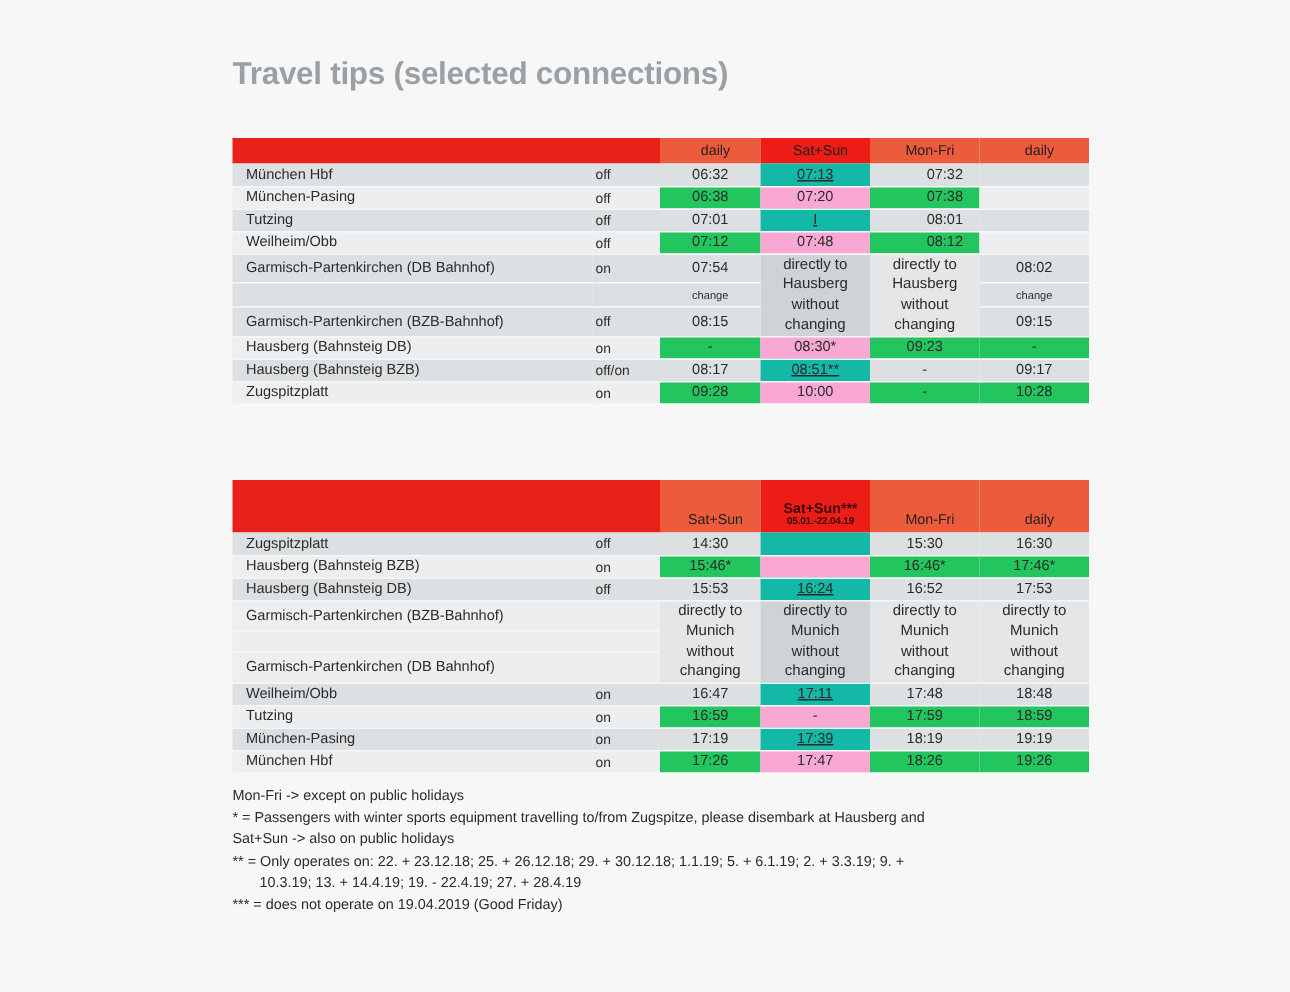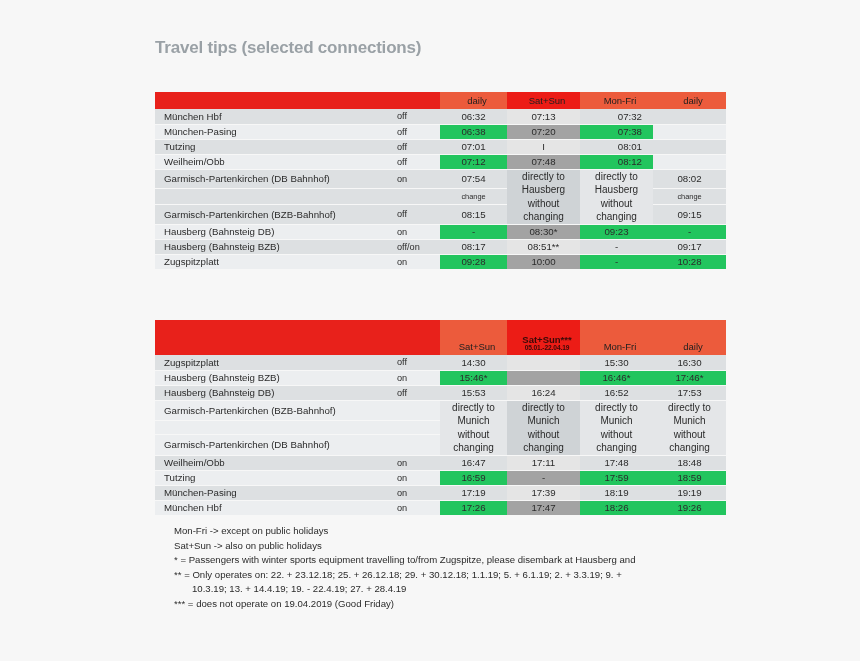--- a/index.html
+++ b/index.html
@@ -17,21 +17,21 @@
   .page {
     position: relative;
     width: 860px;
     height: 661px;
     box-sizing: border-box;
   }
   .title {
     position: absolute;
     left: 155px;
     top: 38px;
-    font-size: 17px;
+    font-size: 21px;
     font-weight: bold;
     color: #9aa1a6;
     letter-spacing: -0.2px;
     white-space: nowrap;
   }
 
   
   .tbl {
     position: absolute;
     left: 155px;
@@ -86,22 +86,22 @@
   }
 
   
   tr.r-odd  td.cell-name,
   tr.r-odd  td.cell-onoff { background: #dde0e2; }
   tr.r-even td.cell-name,
   tr.r-even td.cell-onoff { background: #eceef0; }
 
   tr.r-odd  td.cell-d   { background: #dde0e2; }
   tr.r-even td.cell-d   { background: #22c55e; }
-  tr.r-odd  td.cell-d.shade  { background: #e5e5e5; }
-  tr.r-even td.cell-d.shade  { background: #a3a3a3; }
+  tr.r-odd  td.cell-d.shade  { background: #14b8a6; text-decoration: underline; }
+  tr.r-even td.cell-d.shade  { background: #f9a8d4; }
   tr.r-odd  td.cell-d.blank  { background: #dde0e2; }
   tr.r-even td.cell-d.blank  { background: #eceef0; }
 
   td.cell-name {
     padding-left: 9px !important;
     font-size: 9.7px;
     white-space: nowrap;
     color: #2b2b2b;
   }
   td.cell-onoff {
@@ -136,21 +136,20 @@
 
   
   .notes {
     position: absolute;
     left: 155px;
     top: 524px;
     width: 600px;
     font-size: 9.6px;
     line-height: 1.52;
     color: #2b2b2b;
-    margin-left: 19px;
   }
   .notes .ln { white-space: nowrap; }
   .notes .indent { padding-left: 18px; display: block; }
 </style>
 </head>
 <body>
 
 <div class="page">
 
   <div class="title">Travel tips (selected connections)</div>
@@ -351,20 +350,20 @@
         <td class="cell-d">17:26</td>
         <td class="cell-d shade">17:47</td>
         <td class="cell-d">18:26</td>
         <td class="cell-d">19:26</td>
       </tr>
     </tbody>
   </table>
 
   <div class="notes">
     <div class="ln">Mon-Fri -&gt; except on public holidays</div>
+    <div class="ln">* = Passengers with winter sports equipment travelling to/from Zugspitze, please disembark at Hausberg and</div>
     <div class="ln">Sat+Sun -&gt; also on public holidays</div>
-    <div class="ln">* = Passengers with winter sports equipment travelling to/from Zugspitze, please disembark at Hausberg and</div>
     <div class="ln">** = Only operates on: 22. + 23.12.18; 25. + 26.12.18; 29. + 30.12.18; 1.1.19; 5. + 6.1.19; 2. + 3.3.19; 9. +</div>
     <div class="ln indent">10.3.19; 13. + 14.4.19; 19. - 22.4.19; 27. + 28.4.19</div>
     <div class="ln">*** = does not operate on 19.04.2019 (Good Friday)</div>
   </div>
 
 </div>
 
 </body></html>

